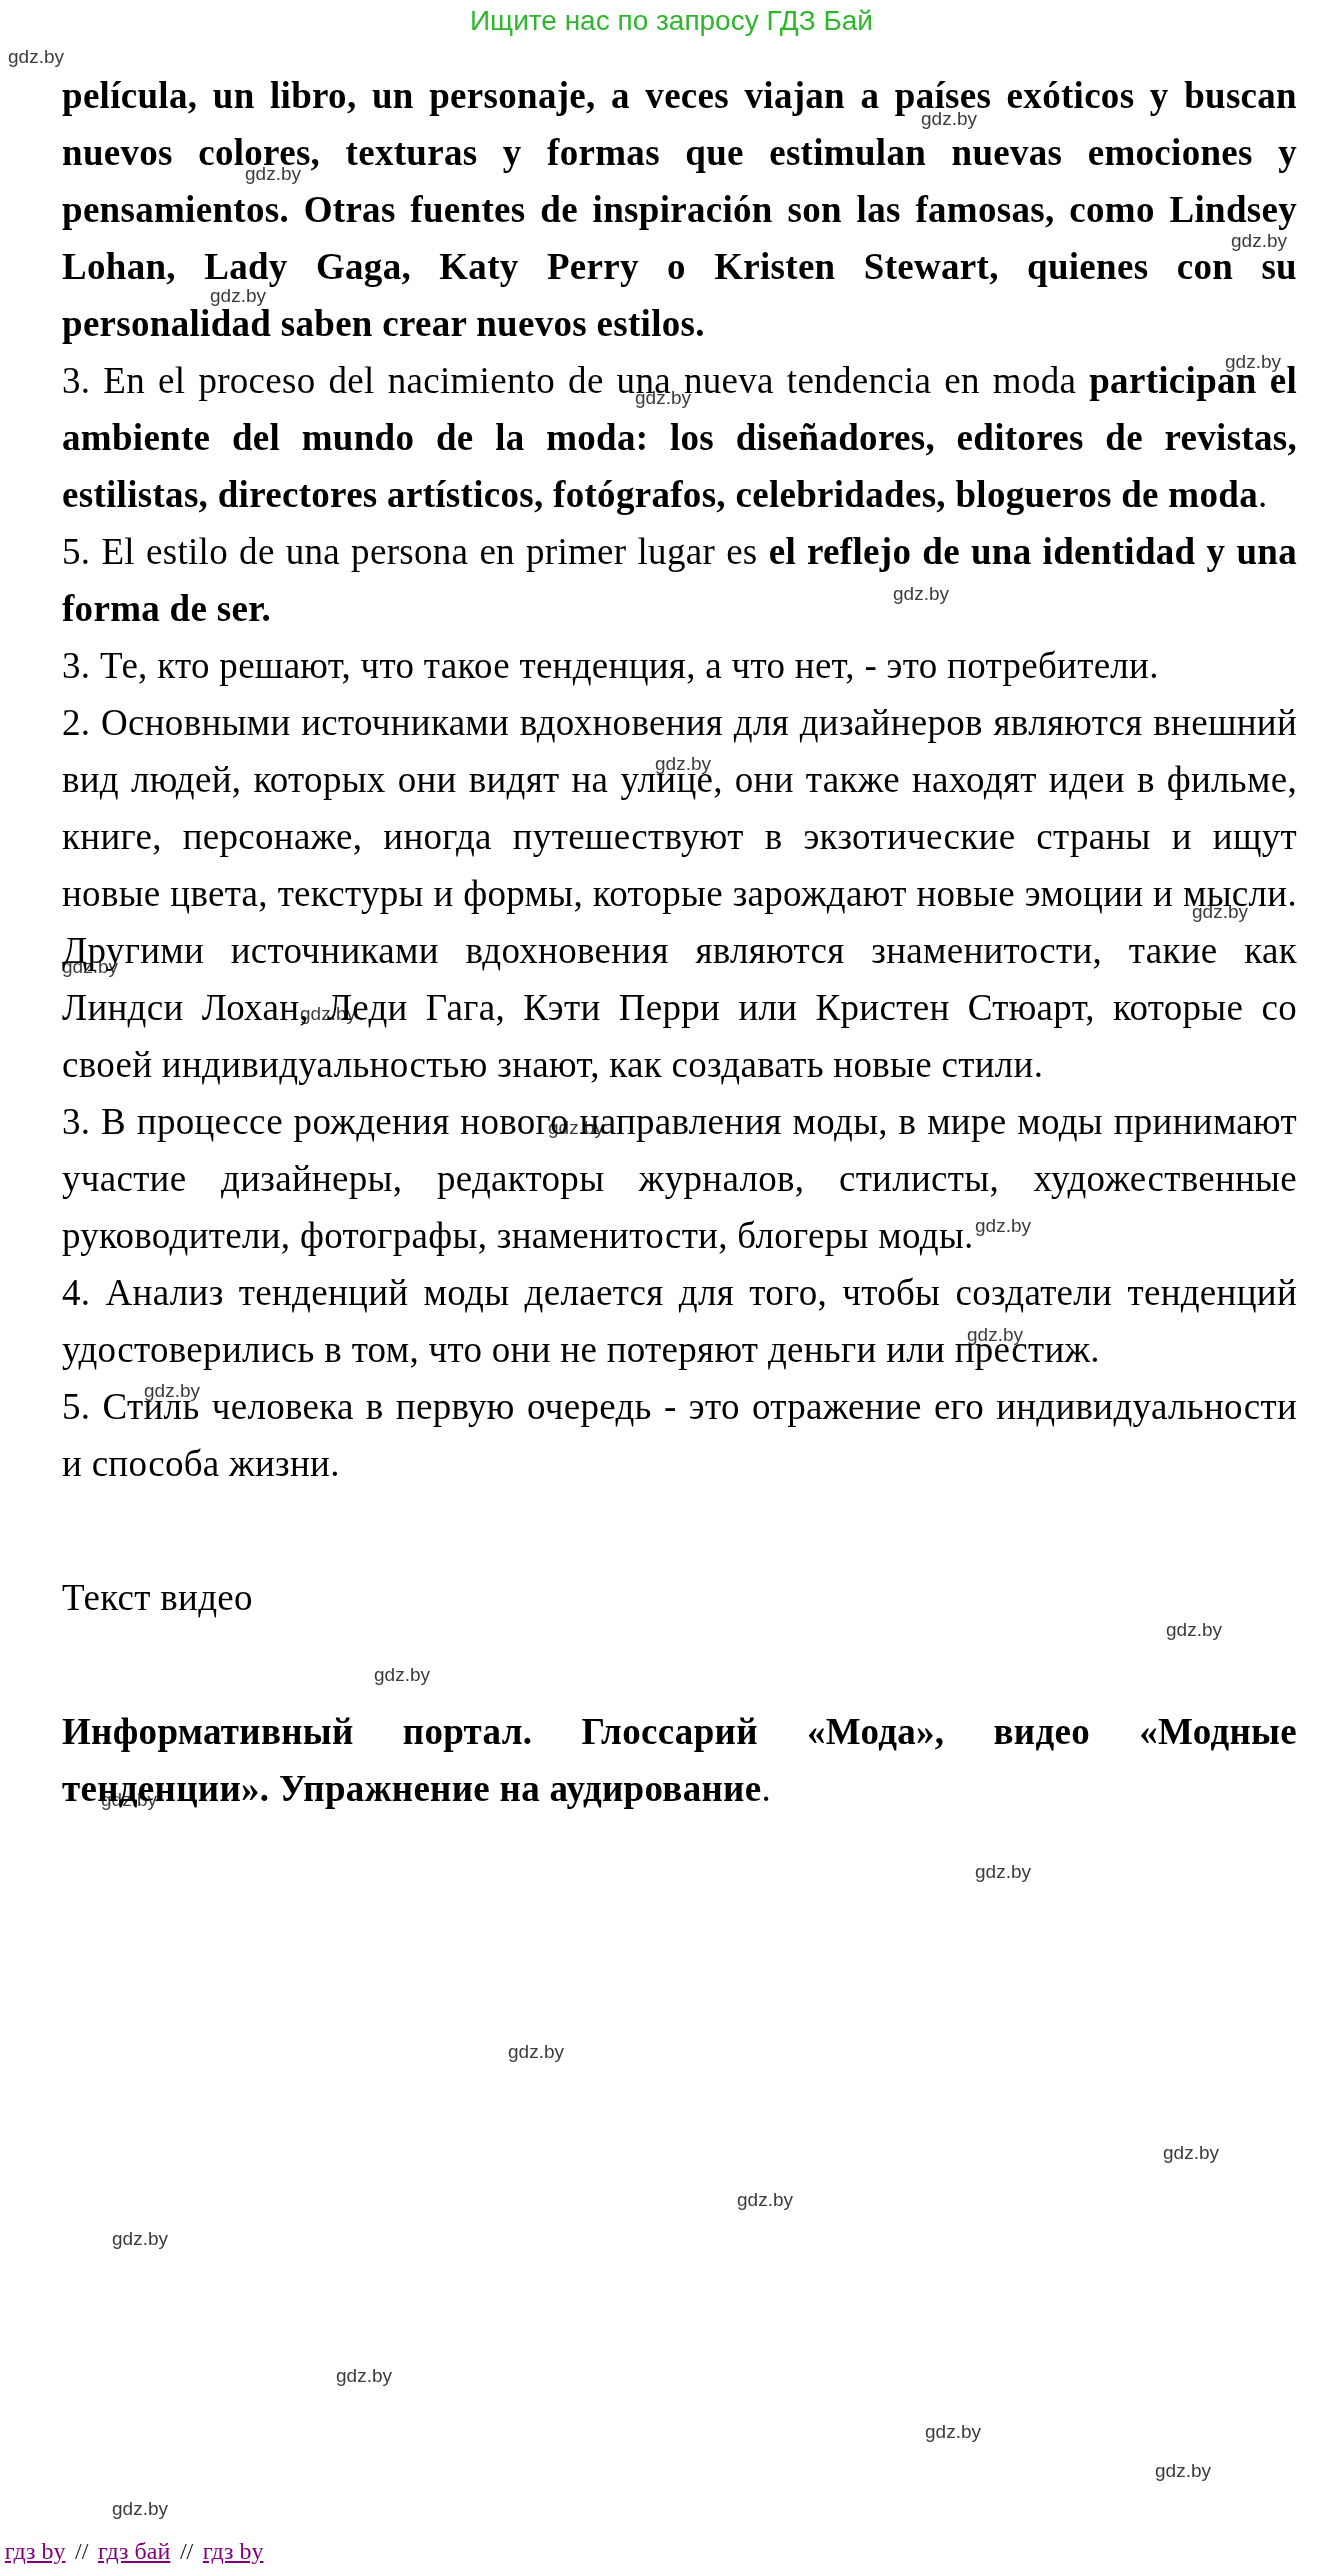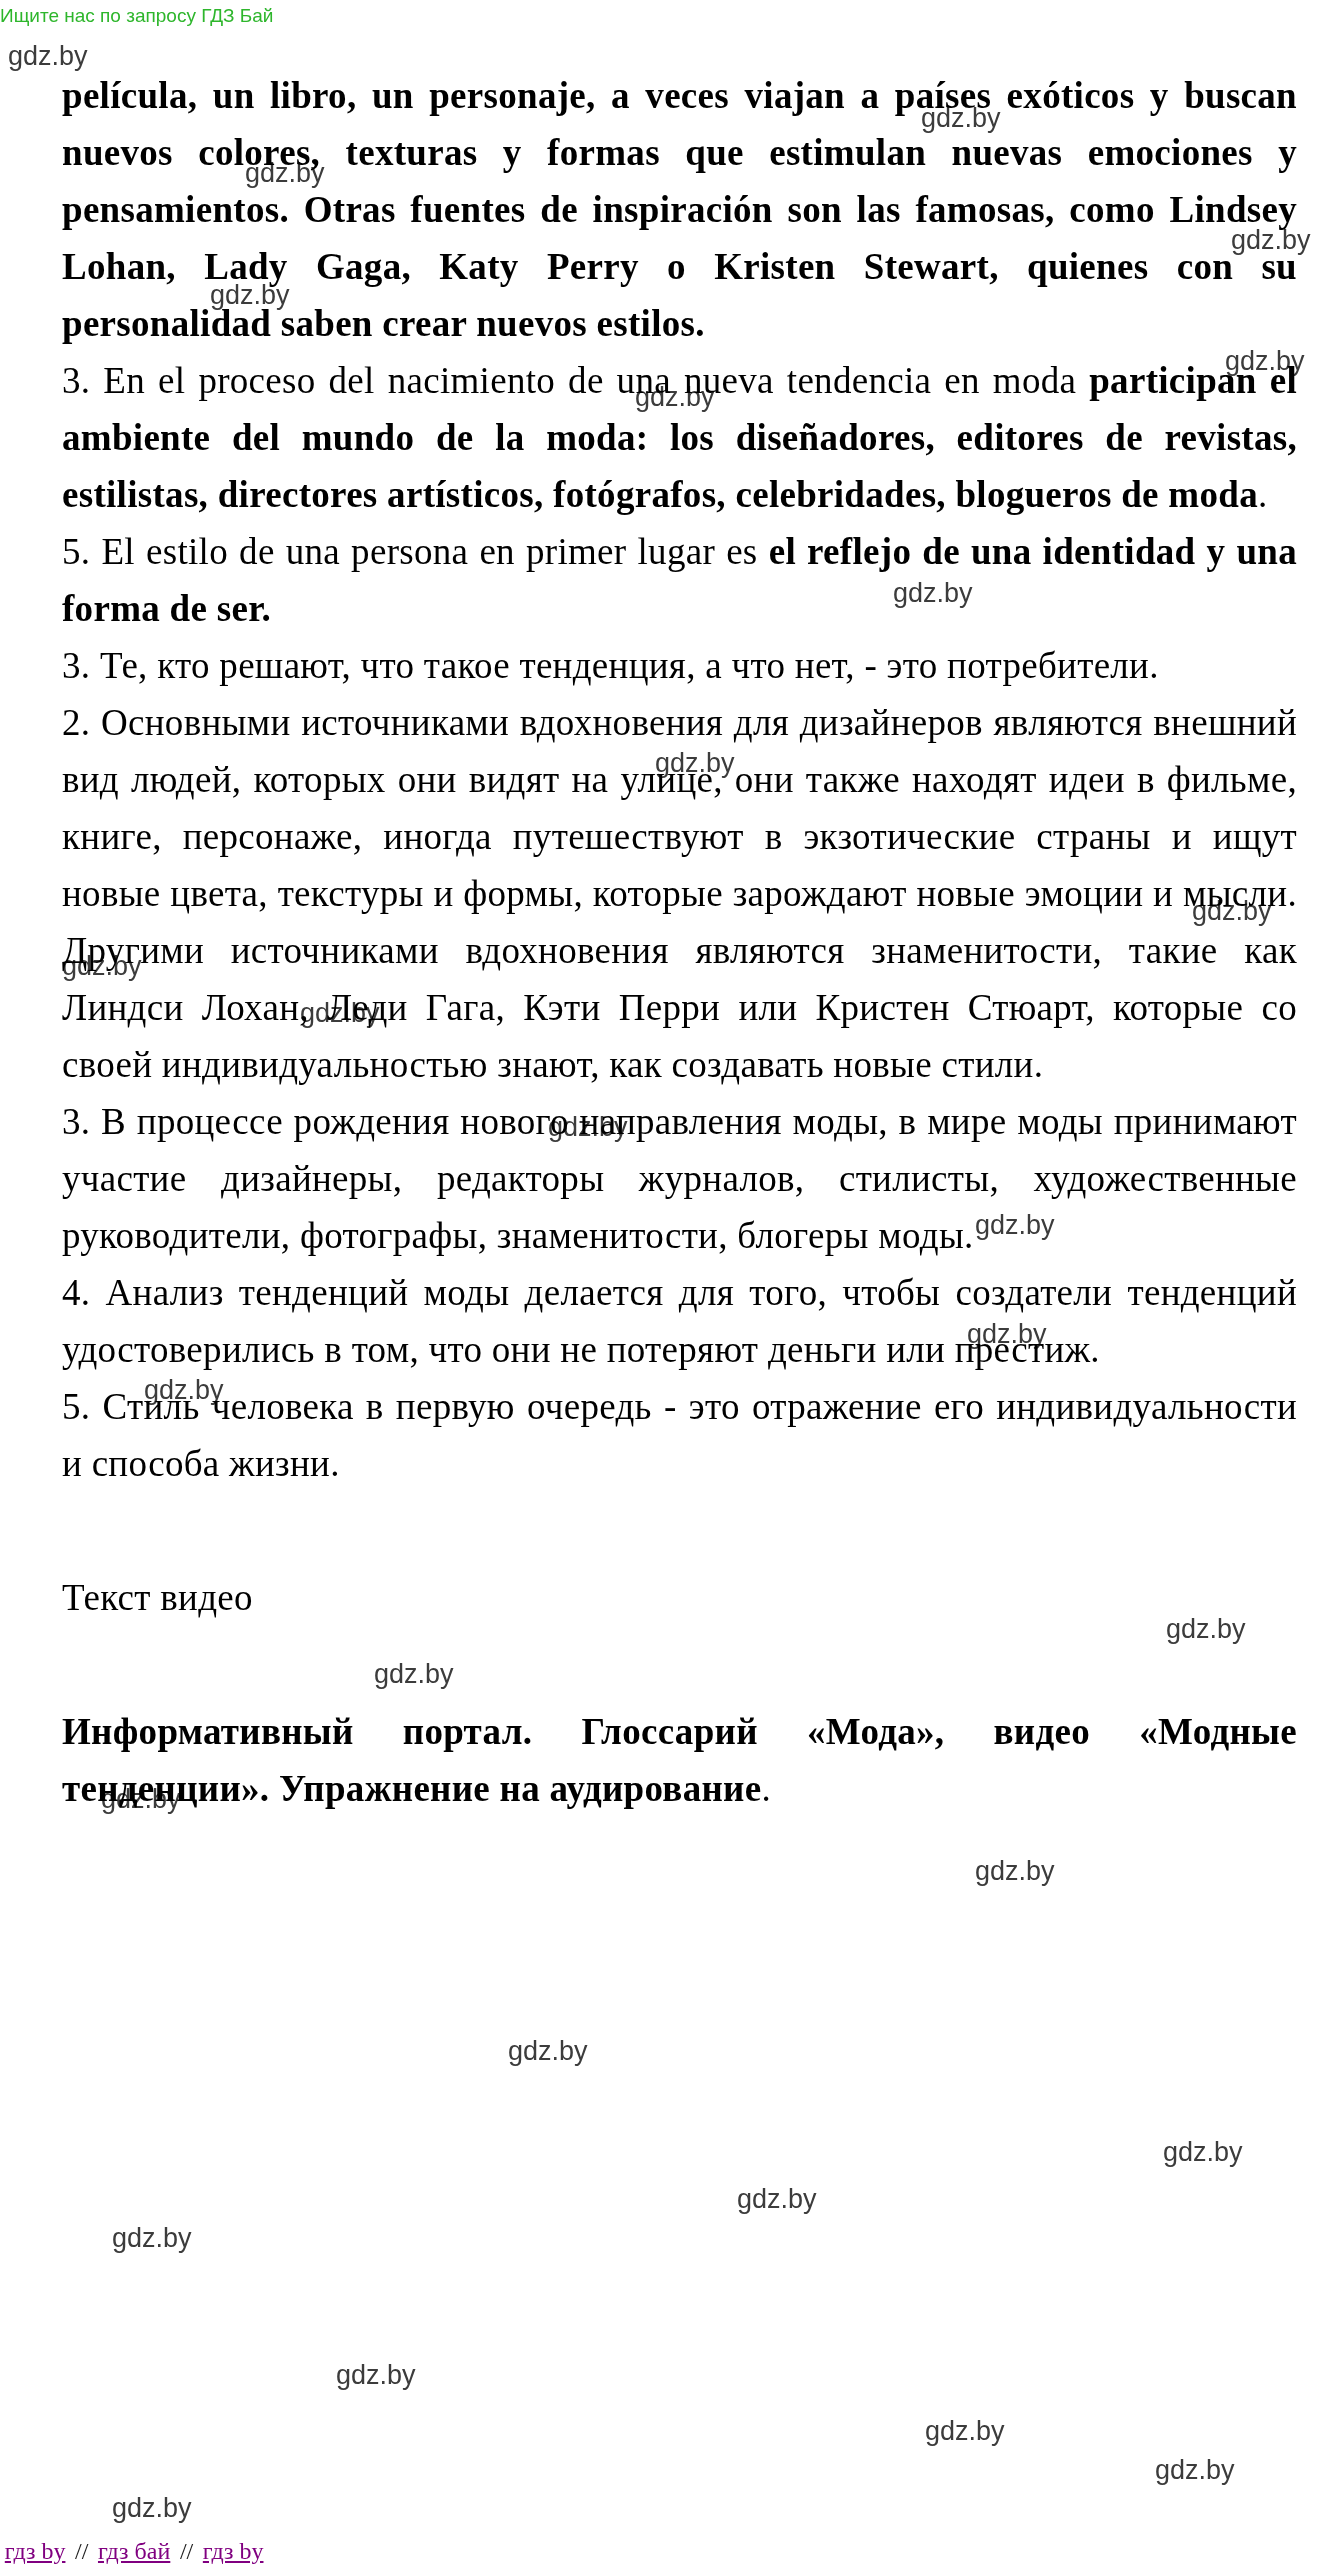--- a/index.html
+++ b/index.html
@@ -14,22 +14,23 @@
     background: #ffffff;
     overflow: hidden;
     font-family: "Liberation Serif", serif;
     color: #000000;
   }
   .promo {
     position: absolute;
     top: 4.8px;
     left: 0;
     right: 0;
+    text-align: center;
     font-family: "Liberation Sans", sans-serif;
-    font-size: 19px;
+    font-size: 28px;
     color: var(--green, #2eb62c);
   }
   .content {
     position: absolute;
     top: 67px;
     left: 62px;
     width: 1235px;
     font-size: 37px;
     line-height: 57px;
     letter-spacing: 0.3px;
@@ -39,21 +40,21 @@
   .gap-md { margin-top: 46px !important; }
   .gap-lg { margin-top: 77px !important; }
   .wm-layer {
     position: absolute;
     inset: 0;
     pointer-events: none;
   }
   .wm {
     position: absolute;
     font-family: "Liberation Sans", sans-serif;
-    font-size: 27px;
+    font-size: 19px;
     line-height: 21px;
     color: var(--wm, #3c3c3c);
     white-space: nowrap;
   }
   .footer {
     position: absolute;
     bottom: 11px;
     left: 0;
     right: 0;
     text-align: left;

